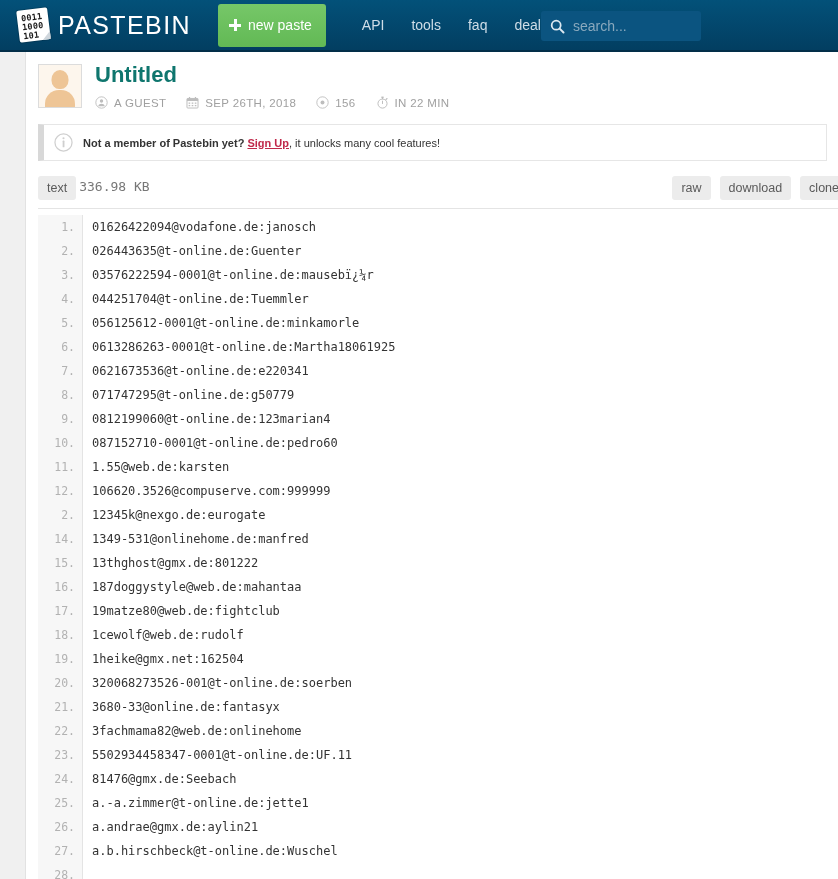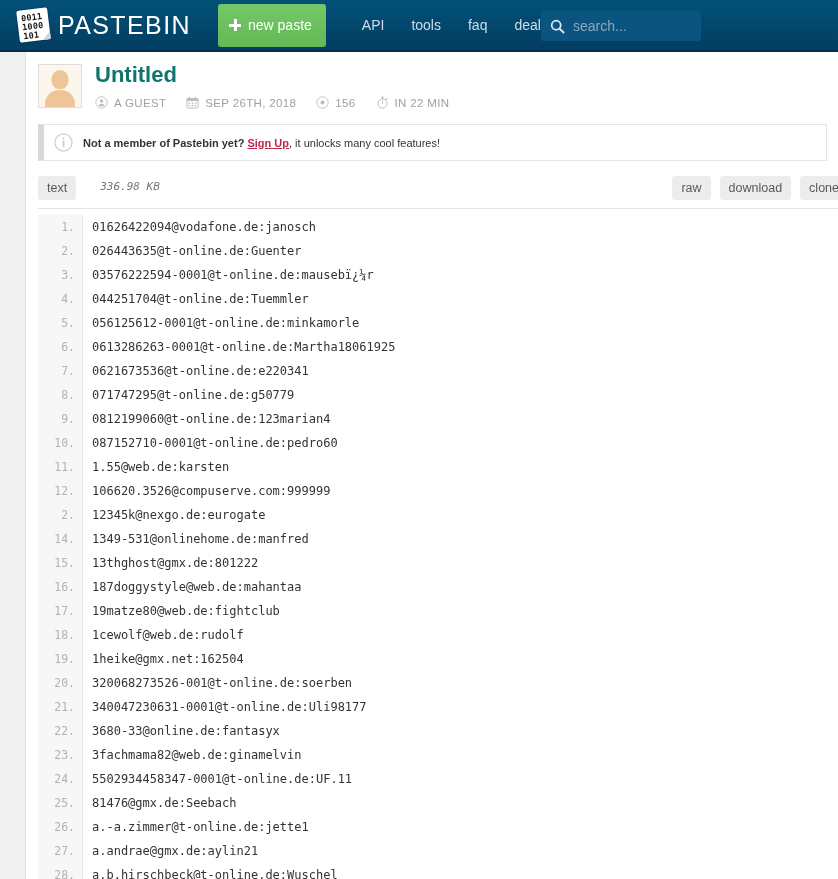--- a/index.html
+++ b/index.html
@@ -225,25 +225,24 @@
     color: #5a5a5a;
     font-size: 12.5px;
     font-family: inherit;
     height: 24px;
     padding: 0 9px;
     cursor: pointer;
     line-height: 21px;
   }
   #filesize {
     font-family: "DejaVu Sans Mono", monospace;
-    font-size: 11px;
+    font-size: 13px;
     color: #777;
-    margin-left: 24px;
+    margin-left: 3px;
     line-height: 21px;
-    font-style: italic;
   }
   #toolbar-right {
     position: absolute;
     right: -9px;
     top: 0;
     display: flex;
     gap: 9px;
   }
 
   
@@ -438,23 +437,22 @@
           <div>1.55@web.de:karsten</div>
           <div>106620.3526@compuserve.com:999999</div>
           <div>12345k@nexgo.de:eurogate</div>
           <div>1349-531@onlinehome.de:manfred</div>
           <div>13thghost@gmx.de:801222</div>
           <div>187doggystyle@web.de:mahantaa</div>
           <div>19matze80@web.de:fightclub</div>
           <div>1cewolf@web.de:rudolf</div>
           <div>1heike@gmx.net:162504</div>
           <div>320068273526-001@t-online.de:soerben</div>
-          <div>340047230631-0001@t-online.de:Uli98177</div>
           <div>3680-33@online.de:fantasyx</div>
-          <div>3fachmama82@web.de:ginamelvin</div>
+          <div>3fachmama82@web.de:onlinehome</div>
           <div>5502934458347-0001@t-online.de:UF.11</div>
           <div>81476@gmx.de:Seebach</div>
           <div>a.-a.zimmer@t-online.de:jette1</div>
           <div>a.andrae@gmx.de:aylin21</div>
           <div>a.b.hirschbeck@t-online.de:Wuschel</div>
         </div>
   </div>
 
 </div>
 </div>

